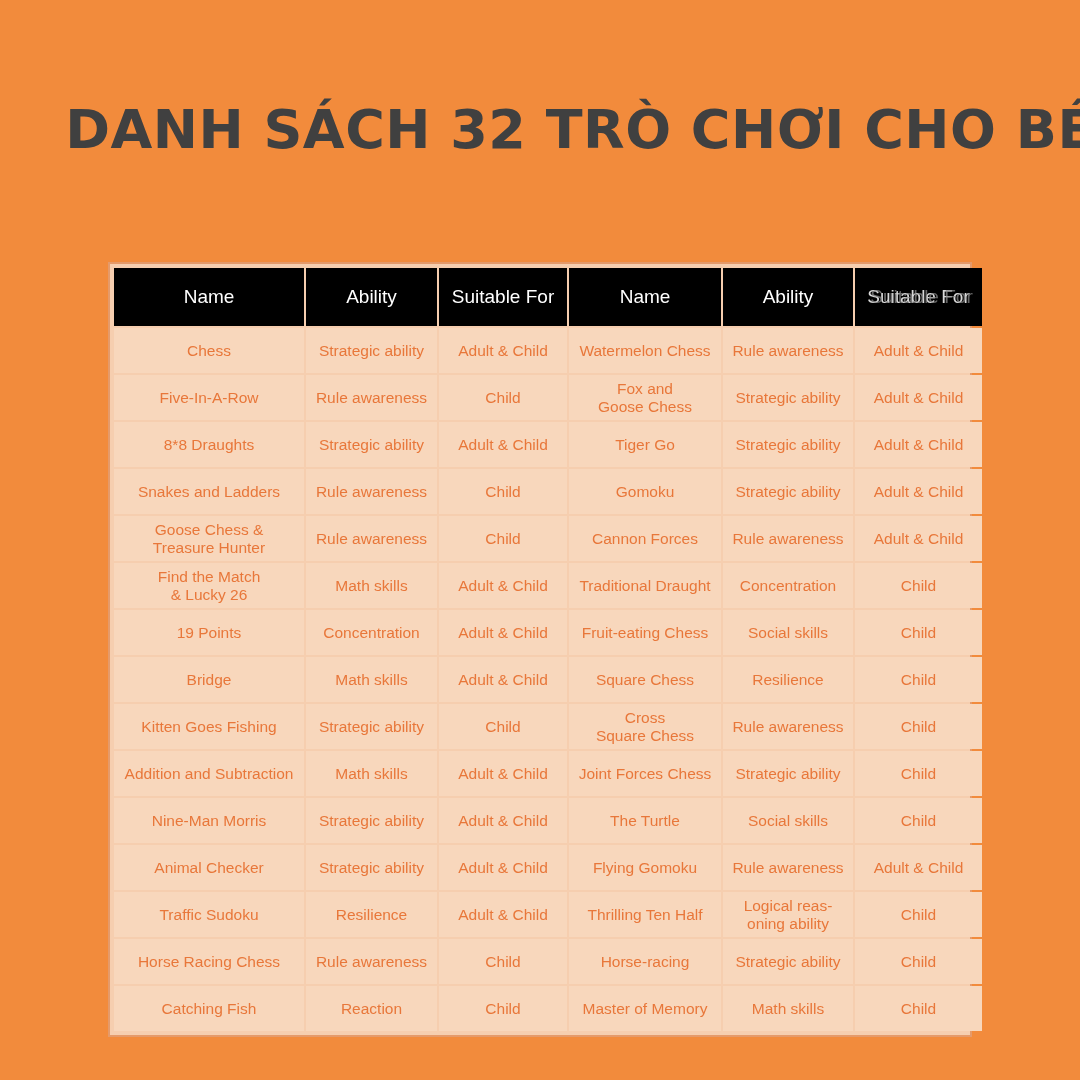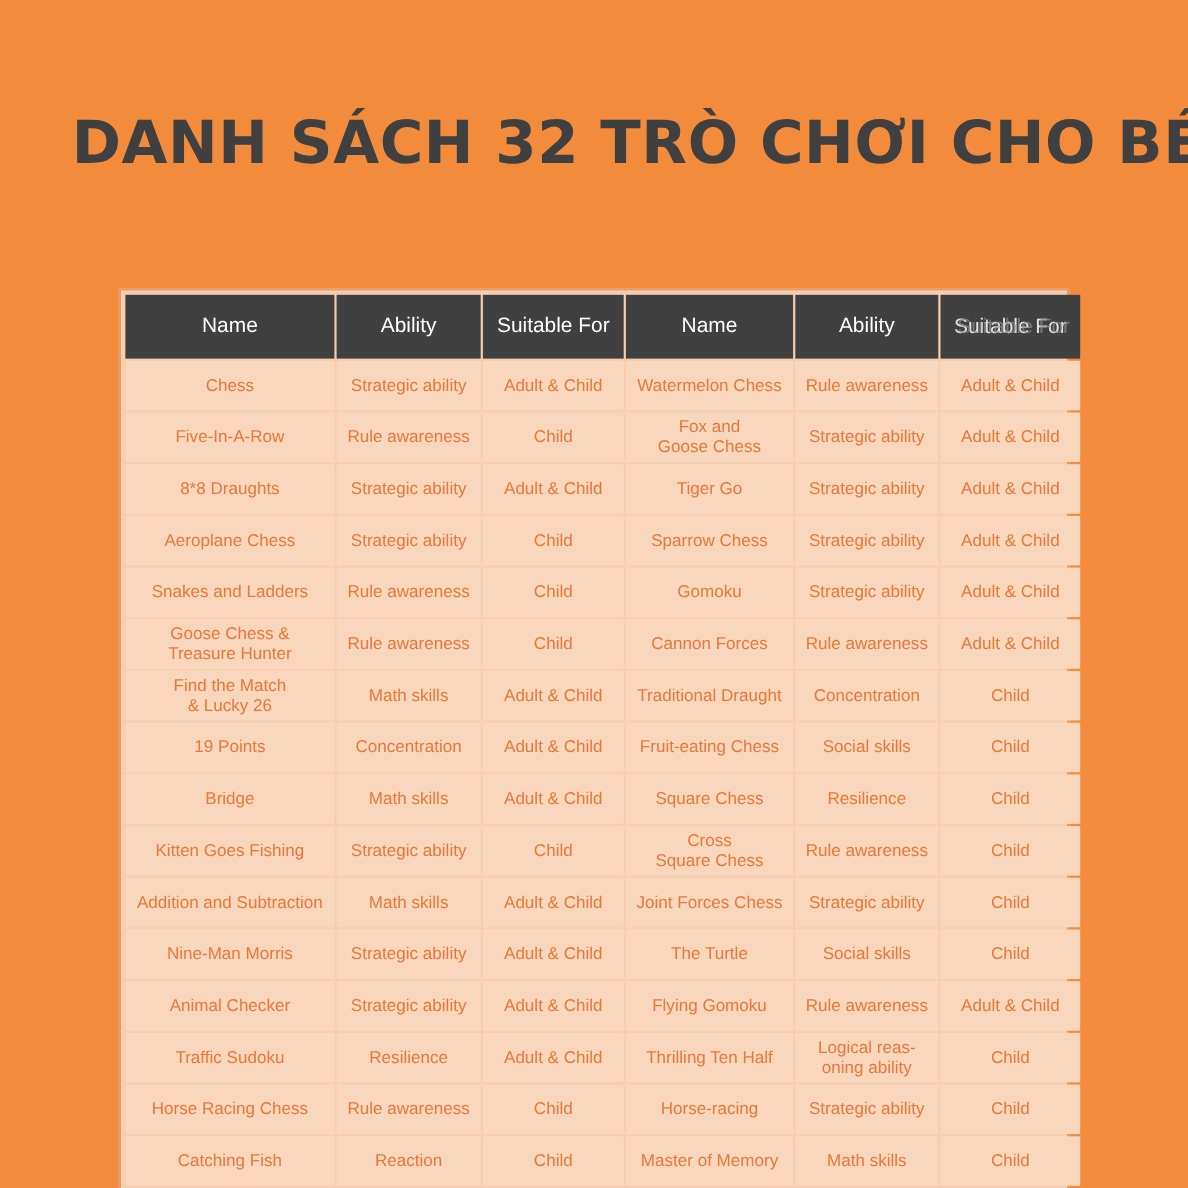--- a/index.html
+++ b/index.html
@@ -55,21 +55,21 @@
     font-size: 15.5px;
     color: #E8773A;
     background: #F8D7BC;
     height: 45px;
     padding: 2px 3px;
     line-height: 1.12;
     box-sizing: border-box;
     overflow: hidden;
   }
   table.games thead th {
-    background: #404040;
+    background: #000000;
     color: #FFFFFF;
     font-size: 19px;
     height: 58px;
     font-weight: normal;
   }
   
   col.c0 { width: 190px; }
   col.c1 { width: 131px; }
   col.c2 { width: 128px; }
   col.c3 { width: 152px; }
@@ -144,28 +144,20 @@
           </tr>
           <tr>
             <td class="name">8*8 Draughts</td>
             <td>Strategic ability</td>
             <td>Adult &amp; Child</td>
             <td class="name">Tiger Go</td>
             <td>Strategic ability</td>
             <td>Adult &amp; Child</td>
           </tr>
           <tr>
-            <td class="name">Aeroplane Chess</td>
-            <td>Strategic ability</td>
-            <td>Child</td>
-            <td class="name">Sparrow Chess</td>
-            <td>Strategic ability</td>
-            <td>Adult &amp; Child</td>
-          </tr>
-          <tr>
             <td class="name">Snakes and Ladders</td>
             <td>Rule awareness</td>
             <td>Child</td>
             <td class="name">Gomoku</td>
             <td>Strategic ability</td>
             <td>Adult &amp; Child</td>
           </tr>
           <tr>
             <td class="name narrow-name">Goose Chess &amp;<br>Treasure Hunter</td>
             <td>Rule awareness</td>

